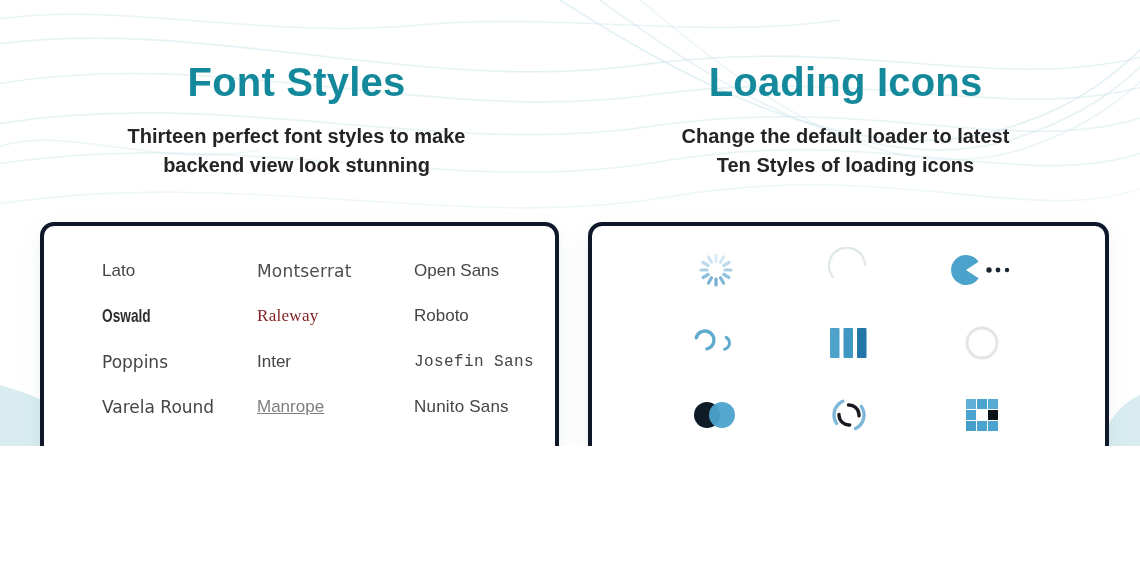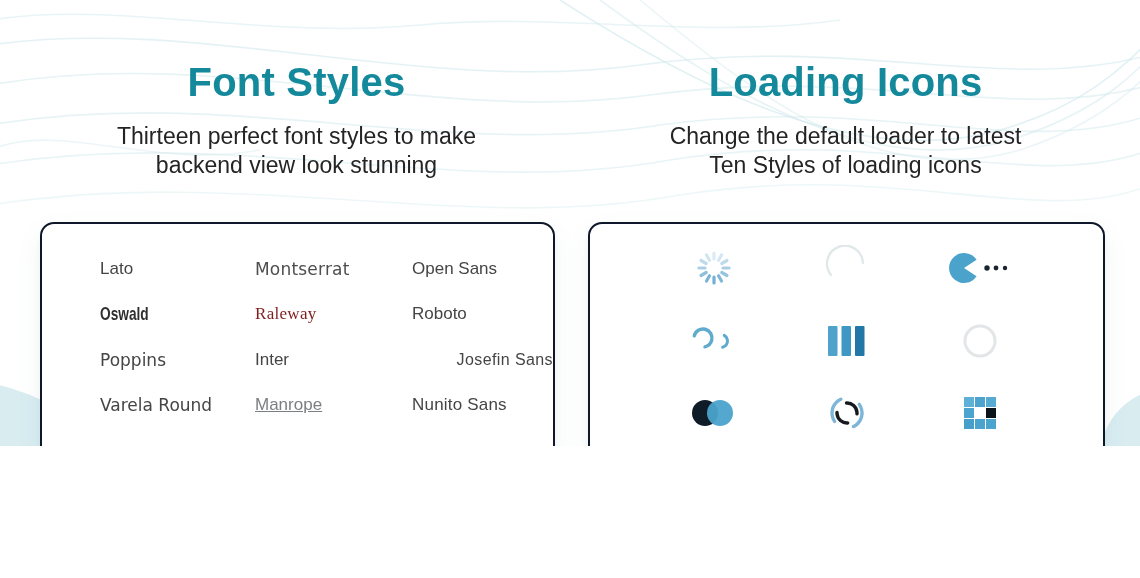--- a/index.html
+++ b/index.html
@@ -9,36 +9,36 @@
   .blob{position:absolute;background:#d9edf1;z-index:0;}
   .blob-left{left:-240px;top:380px;width:390px;height:390px;border-radius:50%;}
   .blob-rightA{left:1100px;top:388px;width:200px;height:300px;border-radius:70px 0 0 0;}
   .blob-rightB{left:988px;top:452px;width:300px;height:200px;border-radius:90px 0 0 0;}
 
   .col{position:absolute;text-align:center;z-index:2;}
   .col-fonts{left:40px;top:58px;width:513px;}
   .col-loaders{left:588px;top:58px;width:515px;}
   .section-title{margin:0;font-size:40px;line-height:48px;font-weight:700;color:#15899c;
                  font-family:"Liberation Sans",sans-serif;letter-spacing:.2px;}
-  .section-sub{margin:16px 0 0 0;font-size:23px;line-height:29px;color:#242424;font-weight:400;}
+  .section-sub{margin:16px 0 0 0;font-size:20px;line-height:29px;color:#242424;font-weight:700;}
 
-  .card{position:absolute;background:#ffffff;border:2px solid #0f172a;border-radius:14px;
+  .card{position:absolute;background:#ffffff;border:4px solid #0f172a;border-radius:14px;
         box-shadow:0 10px 24px rgba(70,110,120,.08),0 2px 4px rgba(0,0,0,.03);z-index:2;}
   .fonts-card{left:40px;top:222px;width:511px;height:284px;}
   .loaders-card{left:588px;top:222px;width:513px;height:284px;}
 
   .font-grid{display:grid;grid-template-columns:155px 157px 1fr;grid-auto-rows:45.5px;
              padding:22px 0 0 58px;align-items:center;font-size:17px;color:#454545;text-align:left;}
   .f-montserrat{font-family:"DejaVu Sans",sans-serif;letter-spacing:.2px;color:#4e4e4e;}
   .f-oswald{font-weight:700;display:inline-block;transform:scaleX(.72);transform-origin:left center;
             font-size:19px;color:#2f2f2f;}
   .f-raleway{color:#7f1d1d;letter-spacing:.3px;font-family:Liberation Serif, serif;}
   .f-poppins{font-family:"DejaVu Sans",sans-serif;}
   .f-rubik{font-weight:700;font-size:16px;color:#3c3c3c;}
-  .f-josefin{font-family:Liberation Sans, sans-serif;letter-spacing:.4px;font-size:16px;text-align:right;}
+  .f-josefin{font-family:Liberation Mono, monospace;letter-spacing:.4px;font-size:16px;}
   .f-varela{font-family:"DejaVu Sans",sans-serif;}
   .f-manrope{color:#7b7f82;text-decoration:underline;}
   .f-nunito{letter-spacing:.2px;}
 
   .loader-grid{display:grid;grid-template-columns:repeat(3,133px);grid-template-rows:72px 73px 72px;
                width:399px;margin:8px auto 0 auto;}
   .loader-cell{display:flex;align-items:center;justify-content:center;}
   .dots-row{display:flex;justify-content:center;margin-top:12px;}
 </style>
 </head>

